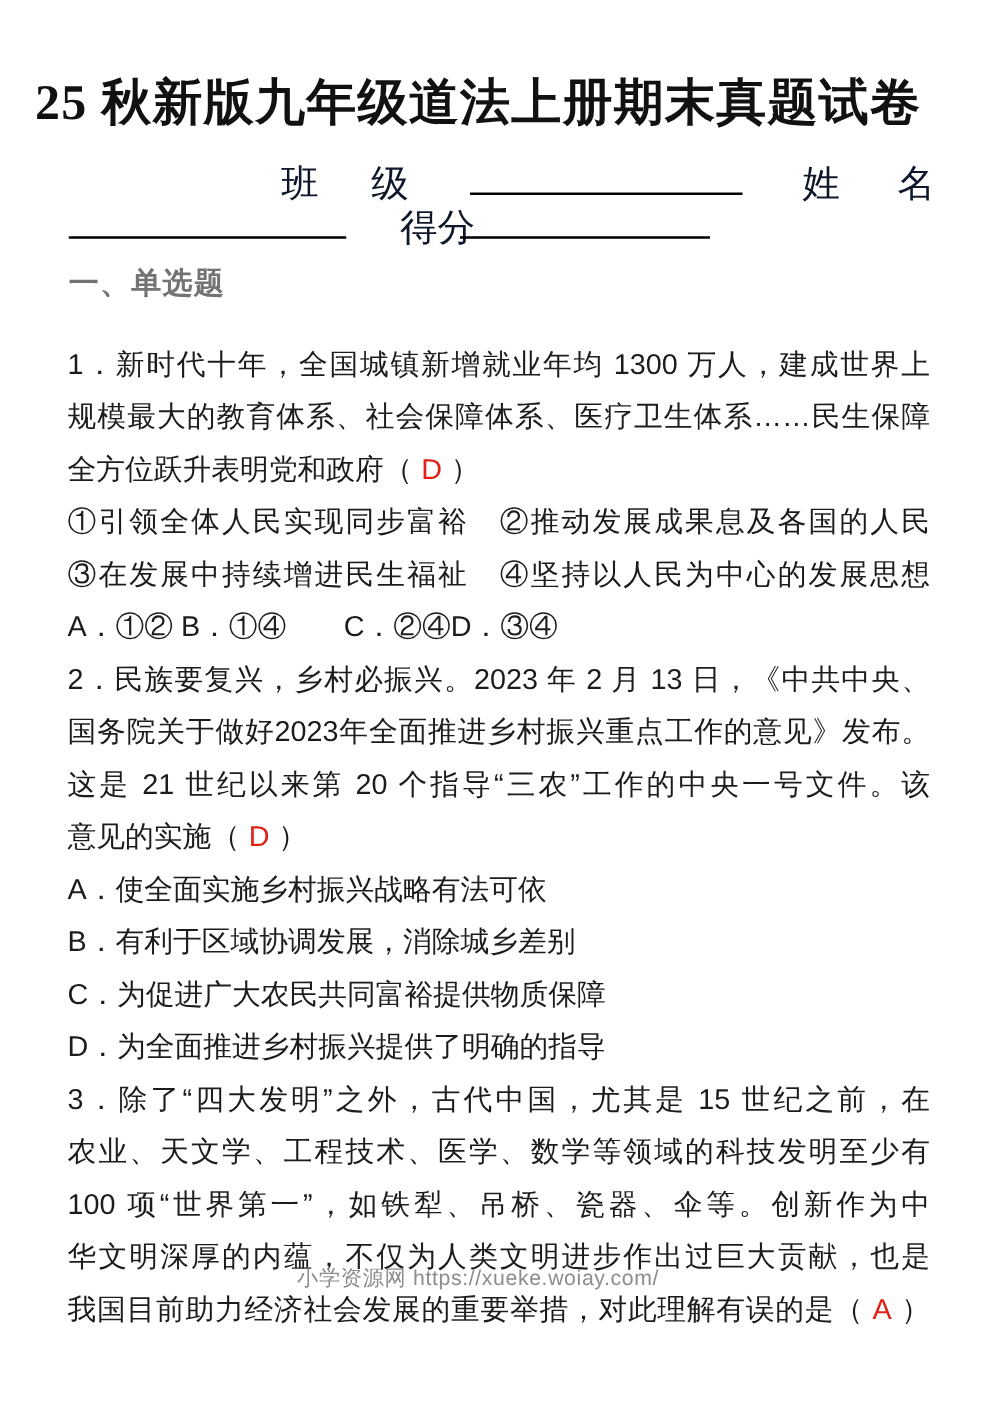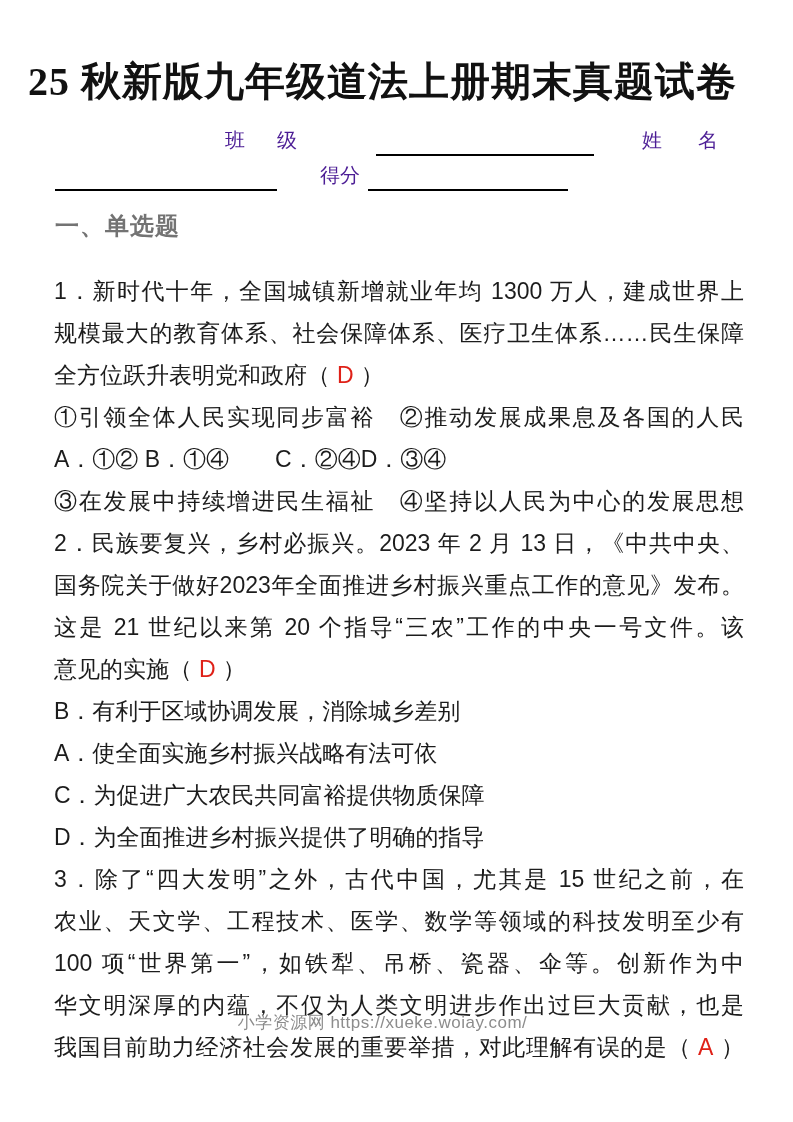--- a/index.html
+++ b/index.html
@@ -22,22 +22,22 @@
     font-family: "Liberation Serif", serif;
     font-weight: bold;
     font-size: 40px;
     letter-spacing: 1px;
     color: #111111;
     white-space: nowrap;
   }
   .hdr-label {
     position: absolute;
     font-family: "Liberation Serif", serif;
-    font-size: 20px;
-    color: #4c1d95;
+    font-size: 30px;
+    color: #0f172a;
     white-space: pre;
   }
   .lbl-class { left: 225px; top: 127px; letter-spacing: 6px; }
   .lbl-name  { left: 642px; top: 127px; letter-spacing: 8px; }
   .lbl-score { left: 320px; top: 162px; text-align: right; }
   .blank {
     position: absolute;
     border-bottom: 2px solid #000000;
     height: 31px;
   }
@@ -96,31 +96,31 @@
 
   <div class="section-heading">一、单选题</div>
 
   <div class="body-text">
 
     <div>
       <div class="line j">1．新时代十年，全国城镇新增就业年均 1300 万人，建成世界上</div>
       <div class="line j">规模最大的教育体系、社会保障体系、医疗卫生体系……民生保障</div>
       <div class="line"><span>全方位跃升表明党和政府（</span><span class="ans" style="color: rgb(223, 33, 24);">D</span><span>）</span></div>
       <div class="line j">①引领全体人民实现同步富裕　②推动发展成果息及各国的人民</div>
+      <div class="line j">③在发展中持续增进民生福祉　④坚持以人民为中心的发展思想</div>
       <div class="line">A．①② B．①④　　C．②④D．③④</div>
-      <div class="line j">③在发展中持续增进民生福祉　④坚持以人民为中心的发展思想</div>
     </div>
 
     <div>
       <div class="line j">2．民族要复兴，乡村必振兴。2023 年 2 月 13 日，《中共中央、</div>
       <div class="line j">国务院关于做好2023年全面推进乡村振兴重点工作的意见》发布。</div>
       <div class="line j">这是 21 世纪以来第 20 个指导“三农”工作的中央一号文件。该</div>
       <div class="line"><span>意见的实施（</span><span class="ans" style="color: rgb(223, 33, 24);">D</span><span>）</span></div>
+      <div class="line">A．使全面实施乡村振兴战略有法可依</div>
       <div class="line">B．有利于区域协调发展，消除城乡差别</div>
-      <div class="line">A．使全面实施乡村振兴战略有法可依</div>
       <div class="line">C．为促进广大农民共同富裕提供物质保障</div>
       <div class="line">D．为全面推进乡村振兴提供了明确的指导</div>
     </div>
 
     <div>
       <div class="line j">3．除了“四大发明”之外，古代中国，尤其是 15 世纪之前，在</div>
       <div class="line j">农业、天文学、工程技术、医学、数学等领域的科技发明至少有</div>
       <div class="line j">100 项“世界第一”，如铁犁、吊桥、瓷器、伞等。创新作为中</div>
       <div class="line j">华文明深厚的内蕴，不仅为人类文明进步作出过巨大贡献，也是</div>
       <div class="line j"><span>我国目前助力经济社会发展的重要举措，对此理解有误的是（</span><span class="ans" style="color: rgb(223, 33, 24);">A</span><span>）</span></div>

